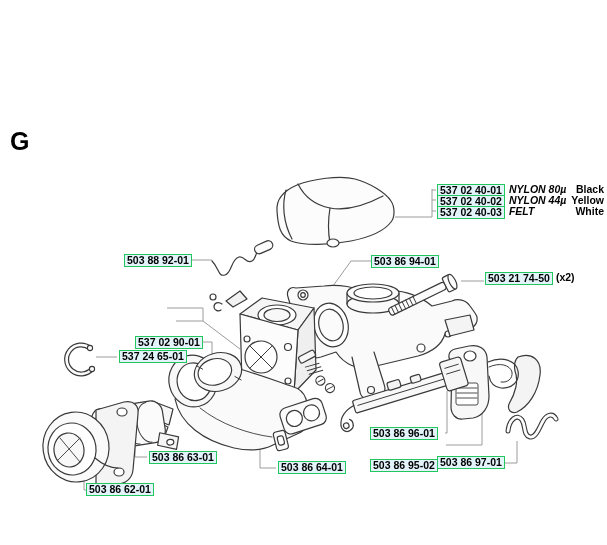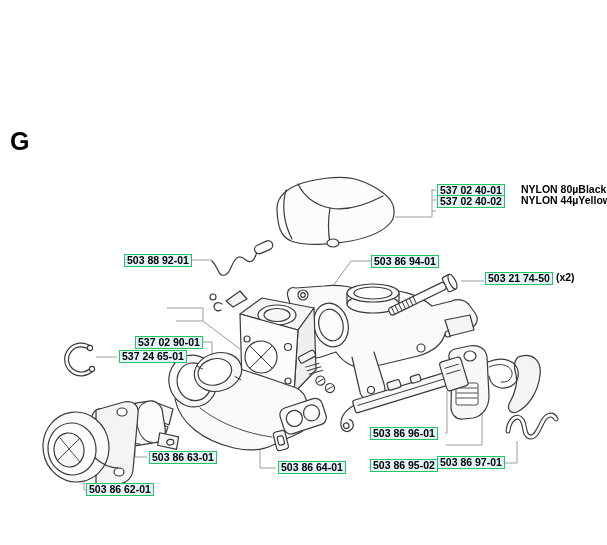--- a/index.html
+++ b/index.html
@@ -5,21 +5,21 @@
   html,body{margin:0;padding:0;background:#fff;}
   body{width:607px;height:545px;font-family:"Liberation Sans",sans-serif;}
   .stage{position:relative;width:607px;height:545px;background:#fff;overflow:hidden;}
   .stage svg{position:absolute;left:0;top:0;}
   .section-letter{position:absolute;left:10px;top:127px;font-size:25px;font-weight:bold;color:#000;}
   .plabel{position:absolute;display:flex;align-items:flex-start;font-size:10.5px;font-weight:bold;
           color:#000;line-height:11px;white-space:nowrap;}
   .pn{display:inline-block;border:1px solid #22c55e;background:#e2f4fa;padding:0 2px;cursor:pointer;text-align:center;}
   .suffix{margin-left:3px;white-space:pre;}
   .filter-row{width:167px;}
-  .filter-row .mat{margin-left:16px;}
+  .filter-row .mat{margin-left:4px;font-style:italic;}
   .filter-row .col{margin-left:auto;}
 </style>
 </head>
 <body>
 
 <div class="stage">
 
   <svg width="607" height="545" viewBox="0 0 607 545">
 
     <g stroke="#9c9c9c" stroke-width="1" fill="none">
@@ -194,20 +194,25 @@
   <div class="plabel filter-row" style="left:437px;top:184px;">
     <span class="pn">537 02 40-01</span>
     <span class="mat">NYLON 80µ</span>
     <span class="col">Black</span>
   </div>
   <div class="plabel filter-row" style="left:437px;top:195px;">
     <span class="pn">537 02 40-02</span>
     <span class="mat">NYLON 44µ</span>
     <span class="col">Yellow</span>
   </div>
+  <div class="plabel filter-row" style="left:437px;top:206px;">
+    <span class="pn">537 02 40-03</span>
+    <span class="mat">FELT</span>
+    <span class="col">White</span>
+  </div>
 
   <div class="plabel" style="left:124px;top:254px;">
     <span class="pn">503 88 92-01</span>
   </div>
 
   <div class="plabel" style="left:371px;top:255px;">
     <span class="pn">503 86 94-01</span>
   </div>
 
   <div class="plabel" style="left:485px;top:272px;">

